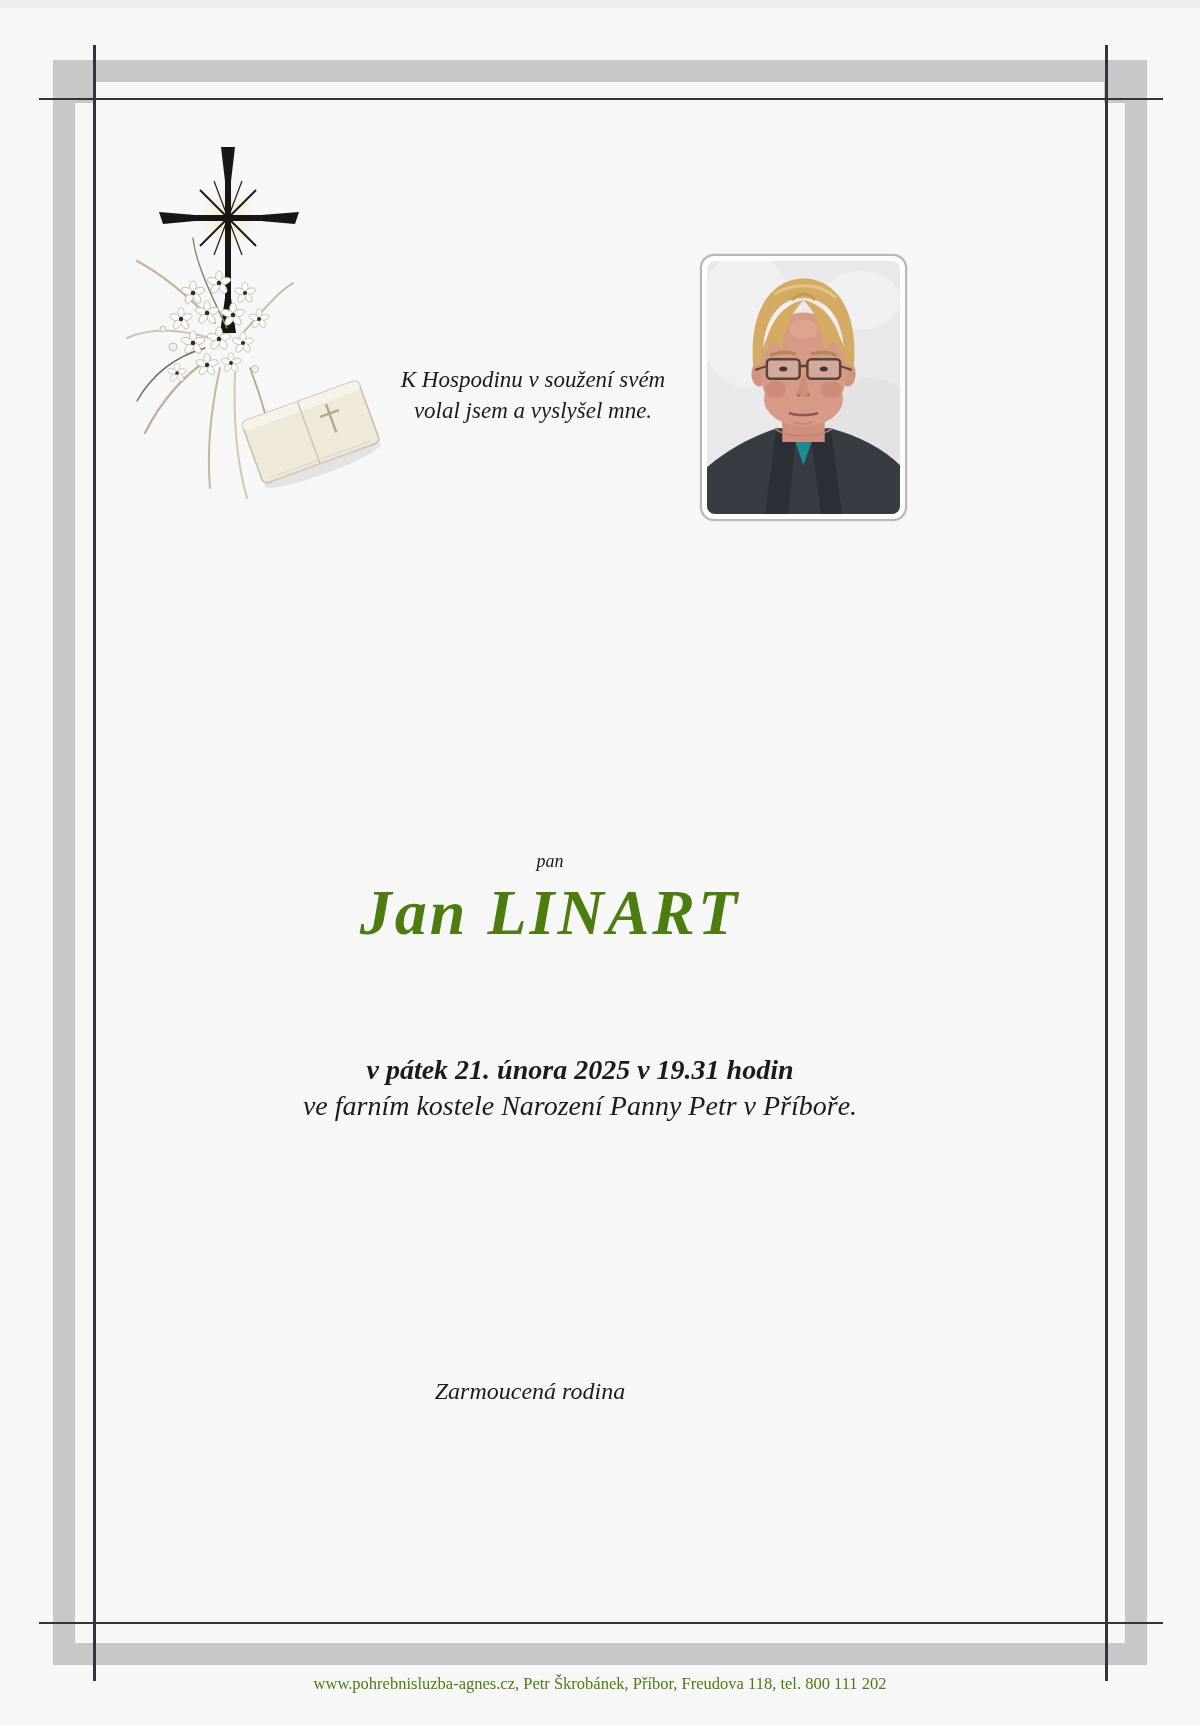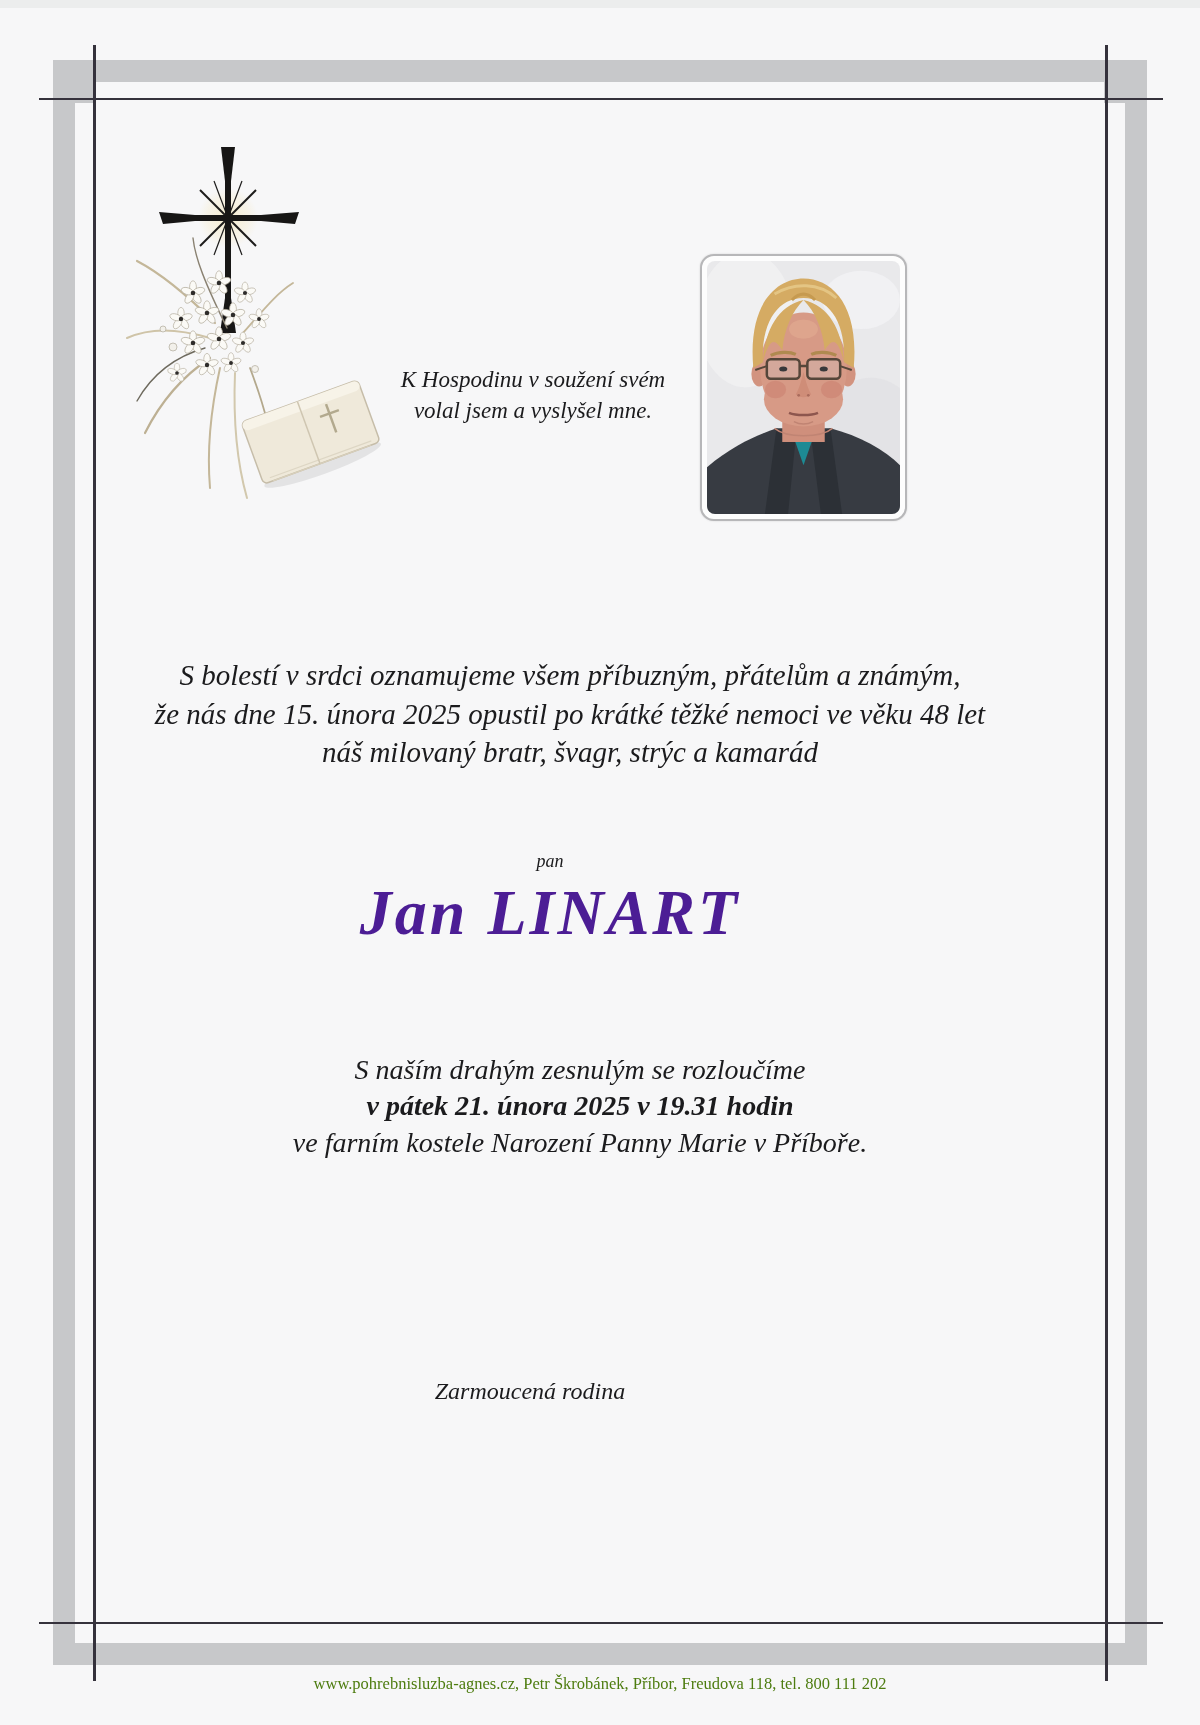--- a/index.html
+++ b/index.html
@@ -49,21 +49,21 @@
     position:absolute;left:60px;top:648px;width:1020px;
     font-style:italic;font-size:29px;line-height:1.33;text-align:center;
   }
   .title-prefix{
     position:absolute;left:40px;top:843px;width:1020px;
     font-style:italic;font-size:18px;text-align:center;
   }
   .deceased-name{
     position:absolute;left:40px;top:868px;width:1020px;
     font-style:italic;font-weight:bold;font-size:64px;letter-spacing:3px;
-    text-align:center;color:#4c1d95;
+    text-align:center;color:#4d7c0f;
   }
   .farewell{
     position:absolute;left:70px;top:1044px;width:1020px;
     font-style:italic;font-size:28px;line-height:1.3;text-align:center;
   }
   .farewell .bold{font-weight:bold;}
   .closing{
     position:absolute;left:20px;top:1370px;width:1020px;
     font-style:italic;font-size:24px;text-align:center;
   }
@@ -226,32 +226,26 @@
 
       <ellipse cx="71" cy="132" rx="11" ry="9" fill="#c87b6b" opacity="0.45"></ellipse>
       <ellipse cx="129" cy="132" rx="11" ry="9" fill="#c87b6b" opacity="0.45"></ellipse>
       <ellipse cx="100" cy="70" rx="15" ry="10" fill="#e6b094" opacity="0.5"></ellipse>
 
       <path d="M85,156 C92,159 108,159 115,156" fill="none" stroke="#8d564e" stroke-width="2.6"></path>
       <path d="M90,165 C96,168 104,168 110,165" fill="none" stroke="#c08473" stroke-width="1.4"></path>
     </svg>
   </div>
 
-  <div class="announcement">
-    <div>S bolestí v srdci oznamujeme všem příbuzným, přátelům a známým,</div>
-    <div>že nás dne 15. února 2025 opustil po krátké těžké nemoci ve věku 48 let</div>
-    <div>náš milovaný bratr, švagr, strýc a kamarád</div>
-  </div>
 
   <div class="title-prefix">pan</div>
   <div class="deceased-name">Jan LINART</div>
 
   <div class="farewell">
-    <div>S naším drahým zesnulým se rozloučíme</div>
     <div class="bold">v pátek 21. února 2025 v 19.31 hodin</div>
-    <div>ve farním kostele Narození Panny Marie v Příboře.</div>
+    <div>ve farním kostele Narození Panny Petr v Příboře.</div>
   </div>
 
   <div class="closing">Zarmoucená rodina</div>
 
   <div class="footer">www.pohrebnisluzba-agnes.cz, Petr Škrobánek, Příbor, Freudova 118, tel. 800 111 202</div>
 
 </div>
 
 </body></html>

